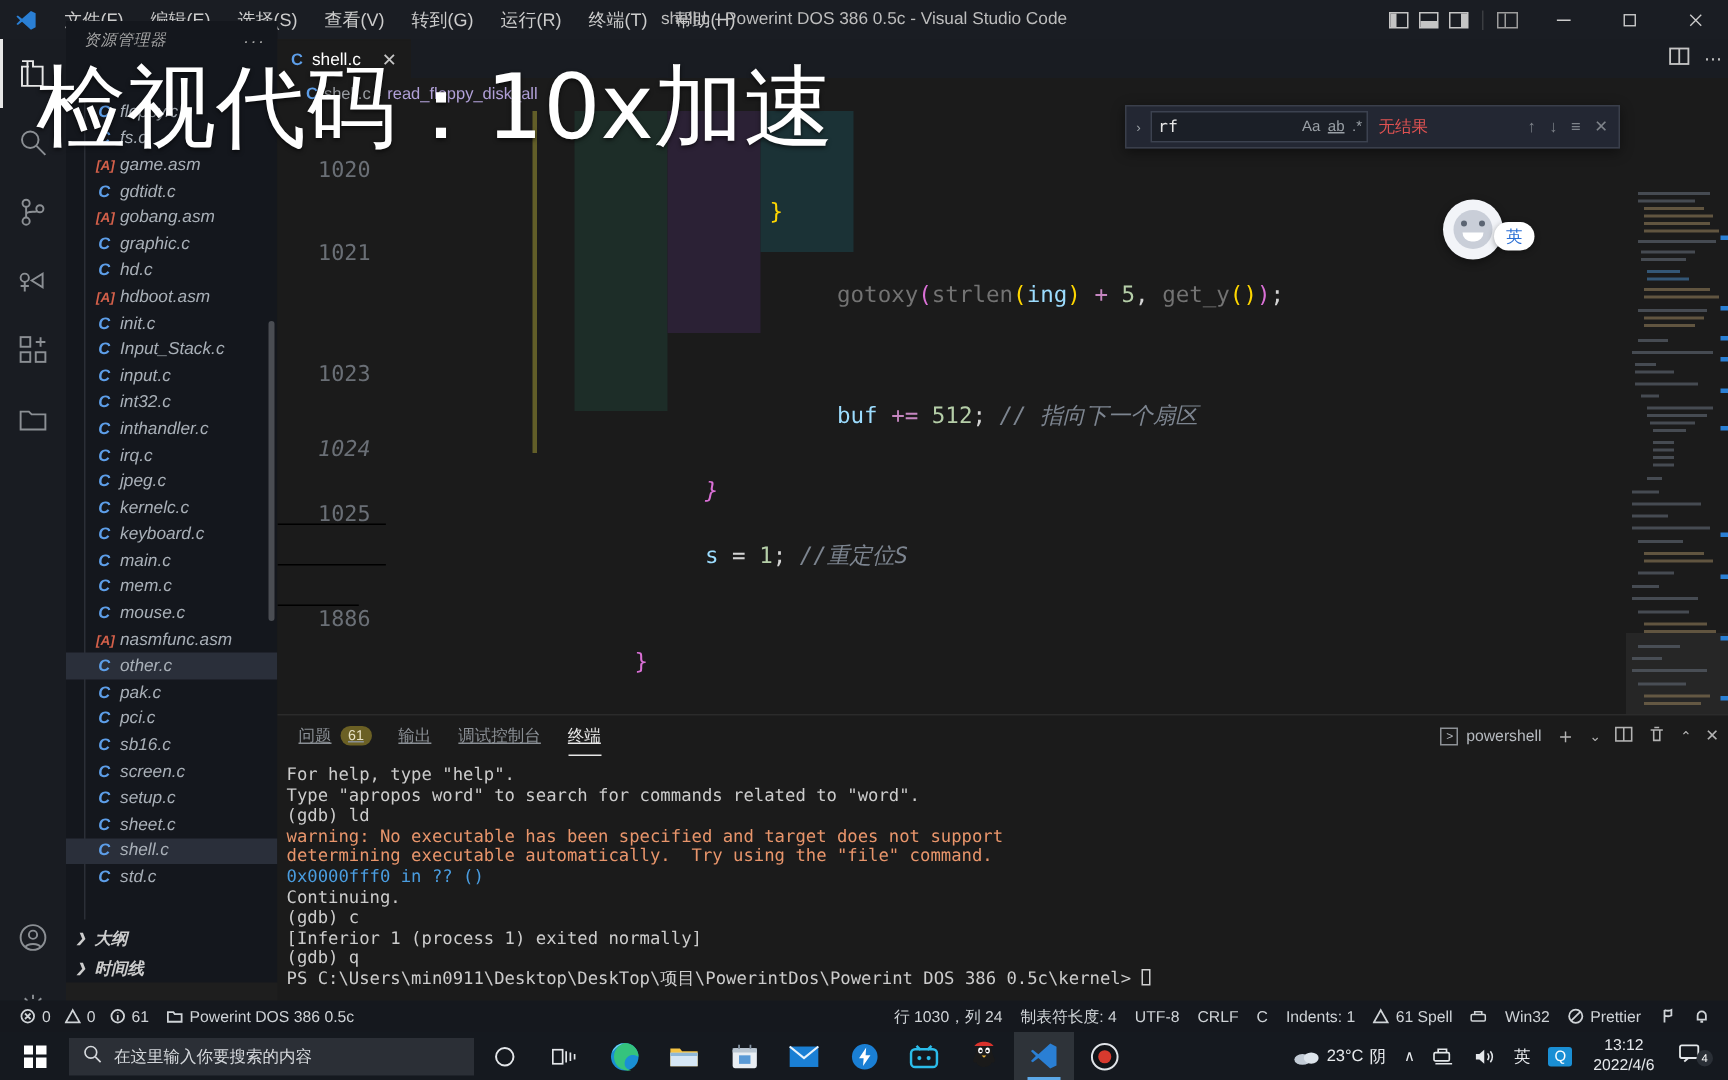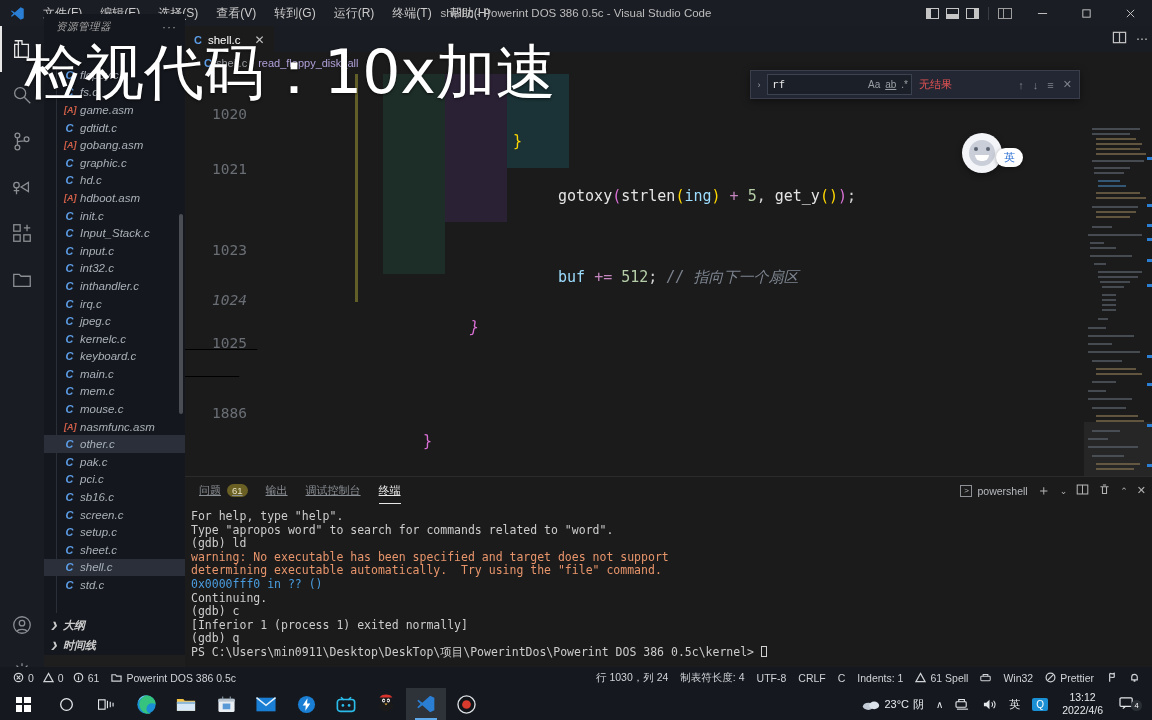--- a/index.html
+++ b/index.html
@@ -104,21 +104,21 @@
   }
   .coderow { position: relative; height: 27.2px; line-height: 27.2px; white-space: pre; }
   .lnum {
     position: absolute; left: 0; width: 62px; text-align: right;
     color: #6a6f76; font-size: 14.5px;
   }
   .ctext { position: absolute; left: 85px; color: #d4d4d4; }
   
   .blk { position: absolute; }
   .kw2 { color: #c586c0; }
-  .fn  { color: #e5e5e5; }
+  .fn  { color: #737373; }
   .var { color: #9cdcfe; }
   .num { color: #b5cea8; }
   .str { color: #ce9178; }
   .cmt2 { color: #7d8590; font-style: italic; }
   .op  { color: #d4d4d4; }
   .br1 { color: #ffd700; }
   .br2 { color: #da70d6; }
 
   
   .findwidget {
@@ -529,20 +529,21 @@
         <span class="ctext"><span style="display:inline-block;width:288px"></span><span class="var">buf</span> <span class="kw2">+=</span> <span class="num">512</span><span class="op">;</span> <span class="cmt2">// 指向下一个扇区</span></span>
       </div>
 
       <div class="coderow" style="top:104px;font-style:italic;">
         <span class="lnum">1024</span>
         <span class="ctext"><span style="display:inline-block;width:200px"></span><span class="br2">}</span></span>
       </div>
 
       <div class="coderow" style="top:120px;text-decoration:underline;">
         <span class="lnum">1025</span>
+        <span class="ctext"><span style="display:inline-block;width:200px"></span><span class="var">s</span> <span class="op">=</span> <span class="num">1</span><span class="op">;</span> <span class="cmt2">//重定位S</span></span>
       </div>
 
       <div class="coderow" style="top:163.2px;">
         <span class="lnum">1886</span>
         <span class="ctext"><span style="display:inline-block;width:153px"></span><span class="br2">}</span></span>
       </div>
 
       <div class="coderow" style="top:190.4px;">
         
         
@@ -769,20 +770,29 @@
 
   <div class="taskbar">
     <div class="startbtn">
       <div class="winlogo">
           <i></i>
           <i></i>
           <i></i>
           <i></i>
         </div>
     </div>
+    <div class="searchbox" placeholder="在这里输入你要搜索的内容">
+      <span>
+        <svg viewBox="0 0 14 14" width="13" height="13">
+            <circle cx="6" cy="6" r="4.2" fill="none" stroke="#d5d8dc" stroke-width="1.2"></circle>
+            <path d="M9.2 9.2 L13 13" stroke="#d5d8dc" stroke-width="1.2"></path>
+          </svg>
+      </span>
+      <span>在这里输入你要搜索的内容</span>
+    </div>
     <div class="tb-icons">
       <div class="tbi">
         <svg width="15" height="15" viewBox="0 0 16 16">
             <circle cx="8" cy="8" r="6.2" fill="none" stroke="#e4e7ea" stroke-width="1.4"></circle>
           </svg>
       </div>
       <div class="tbi">
         <svg width="17" height="15" viewBox="0 0 18 16">
             <rect x="0.5" y="3" width="7" height="10" fill="none" stroke="#e4e7ea" stroke-width="1.2"></rect>
             <path d="M10 4 v8 M13 5 v6 M16 6 v4" stroke="#e4e7ea" stroke-width="1.2"></path>

